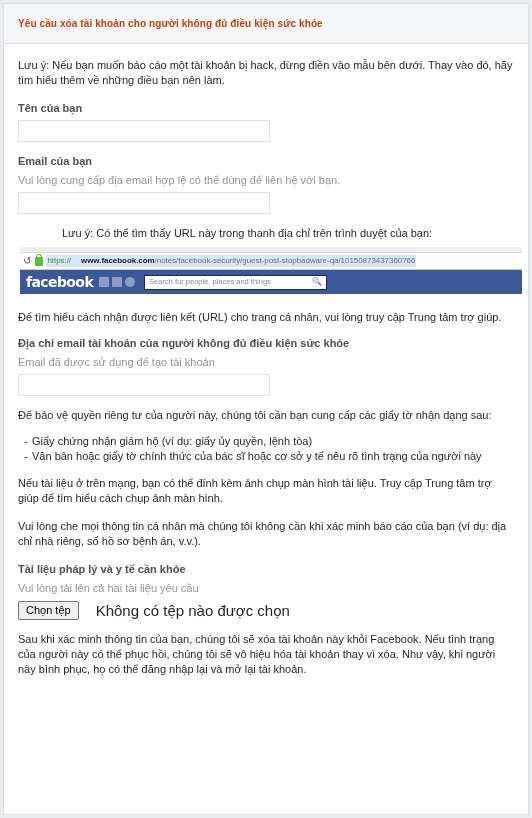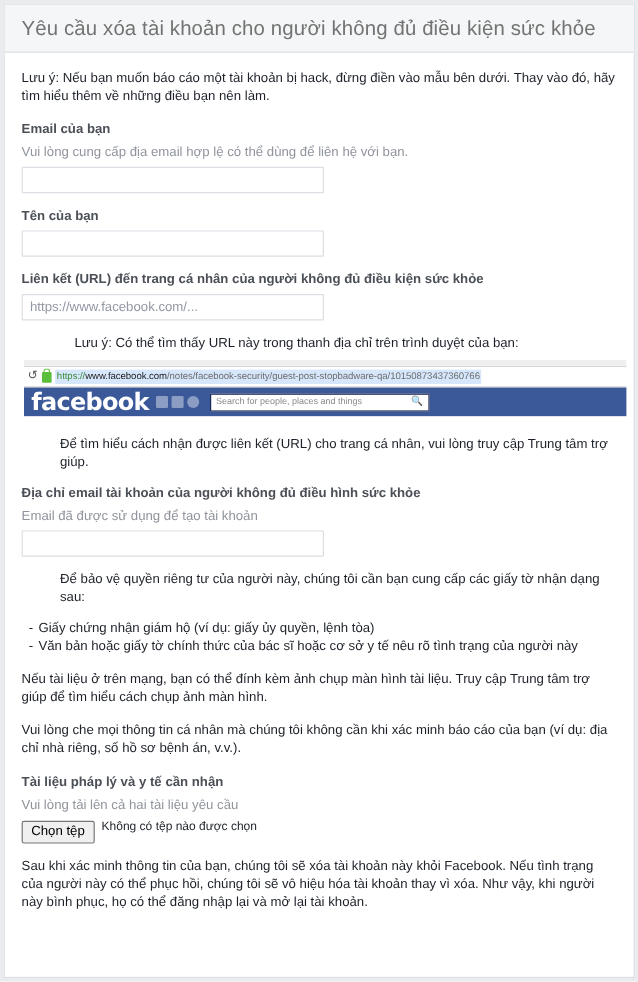--- a/index.html
+++ b/index.html
@@ -34,40 +34,40 @@
     flex-direction: column;
   }
 
   .card-header {
     background: #f5f6f7;
     border-bottom: 1px solid #dddfe2;
     padding: 12px 14px 11px 14px;
   }
   .card-header h1 {
     margin: 0;
-    font-size: 17px;
+    font-size: 10px;
     line-height: 16px;
-    font-weight: normal;
-    color: #737373;
+    font-weight: bold;
+    color: #c2410c;
     letter-spacing: 0.1px;
   }
 
   .card-body {
     padding: 14px 14px 10px 14px;
     flex: 1 1 auto;
   }
 
   .para {
     font-size: 11px;
     line-height: 15px;
     color: #1d2129;
     margin: 0 0 13px 0;
     max-width: 500px;
   }
-  .para.tight { margin-bottom: 11px; margin-left: 32px; }
+  .para.tight { margin-bottom: 11px; }
 
   .field-block { margin-bottom: 12px; }
 
   .field-label {
     font-size: 11px;
     font-weight: bold;
     color: #4b4f56;
     line-height: 14px;
     margin-bottom: 5px;
   }
@@ -152,33 +152,33 @@
     font-size: 8px;
     line-height: 10px;
     white-space: nowrap;
     overflow: hidden;
     background: #d6e6fb;
     color: #6d6d6d;
     padding: 1px 1px;
     letter-spacing: -0.05px;
   }
   .url-text .u-https { color: #3b8c3b; }
-  .url-text .u-dom { color: #222; font-weight: normal; }
+  .url-text .u-dom { color: #222; font-weight: bold; margin-left: 10px; }
 
   .shot-fbbar {
     height: 24px;
     background: #3b5998;
     display: flex;
     align-items: center;
     padding: 0 6px;
     box-sizing: border-box;
   }
   .fb-wordmark {
     color: #ffffff;
-    font-size: 20px;
+    font-size: 14px;
     font-weight: bold;
     letter-spacing: -0.6px;
     font-family: "DejaVu Sans", sans-serif;
   }
   .fb-navicons { display: flex; align-items: center; margin-left: 6px; gap: 3px; }
   .fb-ic {
     width: 10px; height: 10px;
     background: #8b9dc3;
     border-radius: 1px;
     display: inline-block;
@@ -225,71 +225,67 @@
   }
   .bullets li:before {
     content: "-";
     position: absolute;
     left: 6px;
     color: #1d2129;
   }
 
   .file-row {
     display: flex;
-    align-items: flex-start;
+    align-items: center;
     margin: 6px 0 12px 0;
   }
   .file-btn {
     font-family: "Liberation Sans", sans-serif;
     font-size: 11px;
     color: #000000;
     background: #f0f0f0;
     border: 1px solid #767676;
     border-radius: 2px;
     padding: 1px 7px 2px 7px;
     line-height: 14px;
     cursor: default;
   }
   .file-status {
-    font-size: 10px;
-    color: #1d2129;
-    margin-left: 6px;
+    font-size: 15px;
+    color: #1d2129;
+    margin-left: 17px;
   }
 </style>
 </head>
 <body>
 
 <div class="page-wrap">
   <div class="card">
 
     <div class="card-header">
       <h1>Yêu cầu xóa tài khoản cho người không đủ điều kiện sức khỏe</h1>
     </div>
 
     <div class="card-body">
 
 
       <p class="para">Lưu ý: Nếu bạn muốn báo cáo một tài khoản bị hack, đừng điền vào mẫu bên dưới. Thay vào đó, hãy tìm hiểu thêm về những điều bạn nên làm.</p>
+
+      <div class="field-block">
+        <div class="field-label">Tên của bạn</div>
+        <input class="text-input" type="text" value="" placeholder="" style="">
+      </div>
 
       <div class="field-block">
         <div class="field-label">Email của bạn</div>
         <div class="field-sub">Vui lòng cung cấp địa email hợp lệ có thể dùng để liên hệ với bạn.</div>
         <input class="text-input" type="text" value="" placeholder="" style="">
       </div>
 
-      <div class="field-block">
-        <div class="field-label">Tên của bạn</div>
-        <input class="text-input" type="text" value="" placeholder="" style="">
-      </div>
-
-
-      <div class="field-block">
-        <div class="field-label">Liên kết (URL) đến trang cá nhân của người không đủ điều kiện sức khỏe</div>
-        <input class="text-input" type="text" value="" placeholder="https://www.facebook.com/..." style="">
-      </div>
+
 
       <p class="note-line">Lưu ý: Có thể tìm thấy URL này trong thanh địa chỉ trên trình duyệt của bạn:</p>
 
       <div class="browser-shot">
         <div class="shot-chrome-top"></div>
         <div class="shot-urlbar">
           <span class="reload-glyph">↻</span>
           <span class="lock-glyph"></span>
           <span class="url-text"><span class="u-https">https://</span><span class="u-dom">www.facebook.com</span><span>/notes/facebook-security/guest-post-stopbadware-qa/10150873437360766</span></span>
         </div>
@@ -304,38 +300,38 @@
             <span class="ph">Search for people, places and things</span>
             <span class="mag">🔍</span>
           </span>
         </div>
         <div class="shot-bottom-fade"></div>
       </div>
 
       <p class="para tight">Để tìm hiểu cách nhận được liên kết (URL) cho trang cá nhân, vui lòng truy cập Trung tâm trợ giúp.</p>
 
       <div class="field-block">
-        <div class="field-label">Địa chỉ email tài khoản của người không đủ điều hình sức khỏe</div>
+        <div class="field-label">Địa chỉ email tài khoản của người không đủ điều kiện sức khỏe</div>
         <div class="field-sub">Email đã được sử dụng để tạo tài khoản</div>
         <input class="text-input" type="text" value="" placeholder="" style="">
       </div>
 
       <p class="para tight">Để bảo vệ quyền riêng tư của người này, chúng tôi cần bạn cung cấp các giấy tờ nhận dạng sau:</p>
 
       <ul class="bullets">
         <li>Giấy chứng nhận giám hộ (ví dụ: giấy ủy quyền, lệnh tòa)</li>
         <li>Văn bản hoặc giấy tờ chính thức của bác sĩ hoặc cơ sở y tế nêu rõ tình trạng của người này</li>
       </ul>
 
       <p class="para">Nếu tài liệu ở trên mạng, bạn có thể đính kèm ảnh chụp màn hình tài liệu. Truy cập Trung tâm trợ giúp để tìm hiểu cách chụp ảnh màn hình.</p>
 
       <p class="para">Vui lòng che mọi thông tin cá nhân mà chúng tôi không cần khi xác minh báo cáo của bạn (ví dụ: địa chỉ nhà riêng, số hồ sơ bệnh án, v.v.).</p>
 
       <div>
-        <div class="field-label">Tài liệu pháp lý và y tế cần nhận</div>
+        <div class="field-label">Tài liệu pháp lý và y tế cần khỏe</div>
         <div class="field-sub">Vui lòng tải lên cả hai tài liệu yêu cầu</div>
         <div class="file-row">
           <button class="file-btn" type="button">Chọn tệp</button>
           <span class="file-status">Không có tệp nào được chọn</span>
         </div>
       </div>
 
       <p class="para">Sau khi xác minh thông tin của bạn, chúng tôi sẽ xóa tài khoản này khỏi Facebook. Nếu tình trạng của người này có thể phục hồi, chúng tôi sẽ vô hiệu hóa tài khoản thay vì xóa. Như vậy, khi người này bình phục, họ có thể đăng nhập lại và mở lại tài khoản.</p>
 
     </div>

